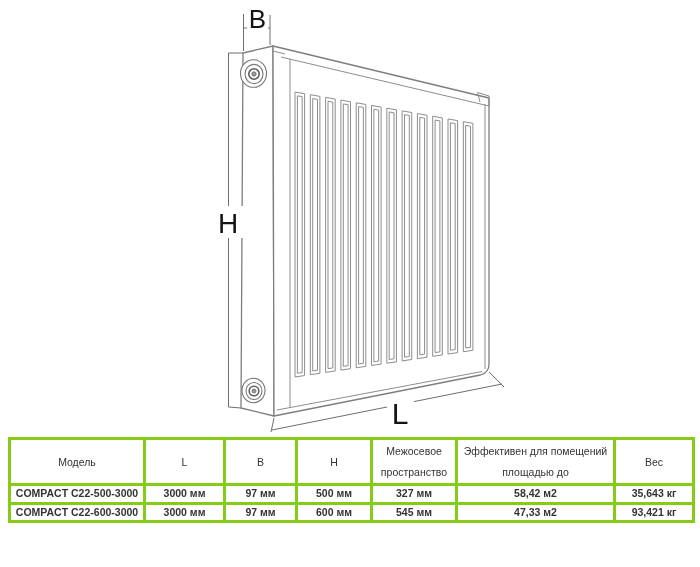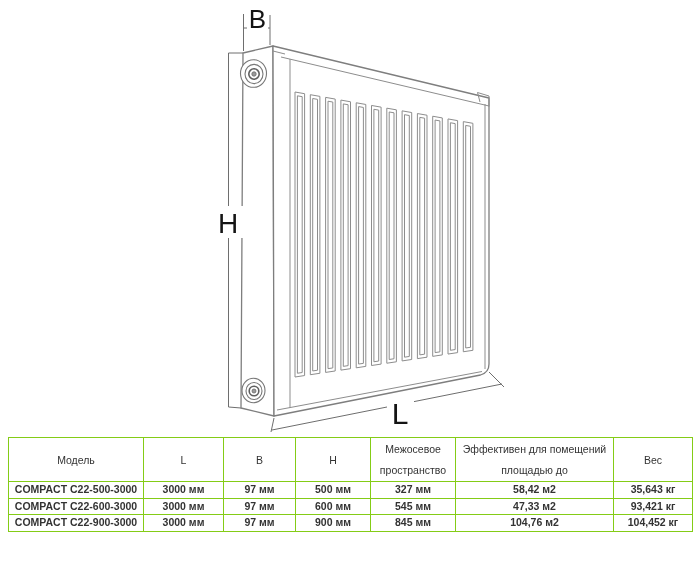--- a/index.html
+++ b/index.html
@@ -21,21 +21,21 @@
   .lbl-b{font-size:26px;}
   .lbl-h{font-size:28px;}
   .lbl-l{font-size:30px;}
   
   .spec{
     position:absolute;left:8px;top:437px;width:684px;
     border-collapse:collapse;table-layout:fixed;
     font-size:10.5px;color:#333333;
   }
   .spec th,.spec td{
-    border:1px solid #84cc16;text-align:center;vertical-align:middle;
+    border:3px solid #84cc16;text-align:center;vertical-align:middle;
     padding:0;overflow:hidden;white-space:nowrap;
   }
   .spec thead th{font-weight:400;height:43px;}
   .spec tbody td{font-weight:700;height:15.6px;line-height:15.6px;}
   .h2l{display:flex;flex-direction:column;justify-content:center;line-height:21px;}
 </style>
 </head>
 <body>
 
 <div class="stage">
@@ -162,24 +162,15 @@
       </tr>
       <tr>
         <td>COMPACT C22-600-3000</td>
         <td>3000 мм</td>
         <td>97 мм</td>
         <td>600 мм</td>
         <td>545 мм</td>
         <td>47,33 м2</td>
         <td>93,421 кг</td>
       </tr>
-      <tr>
-        <td>COMPACT C22-900-3000</td>
-        <td>3000 мм</td>
-        <td>97 мм</td>
-        <td>900 мм</td>
-        <td>845 мм</td>
-        <td>104,76 м2</td>
-        <td>104,452 кг</td>
-      </tr>
     </tbody>
   </table>
 </div>
 
 </body></html>

